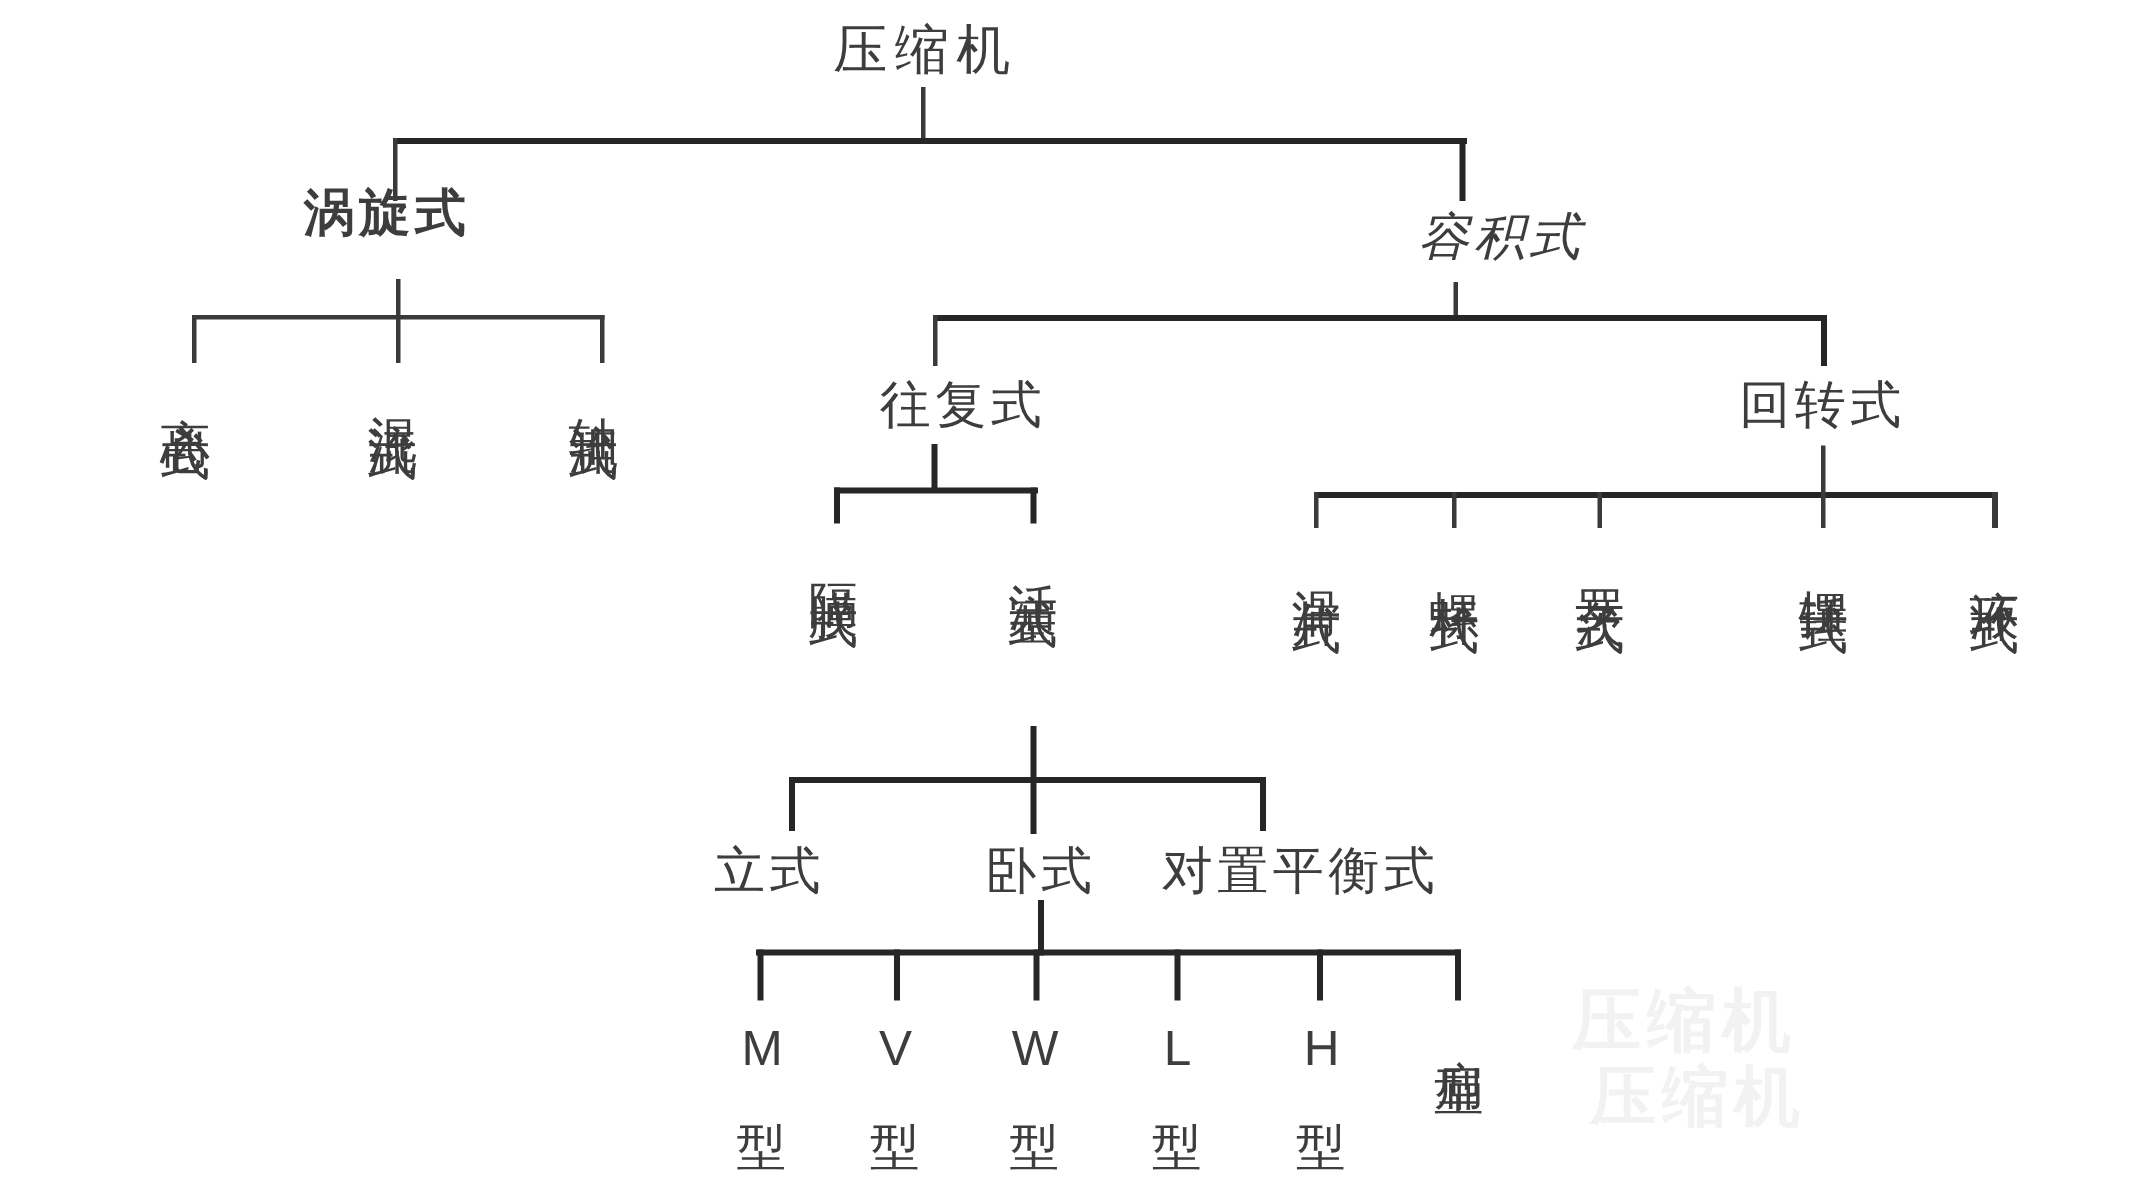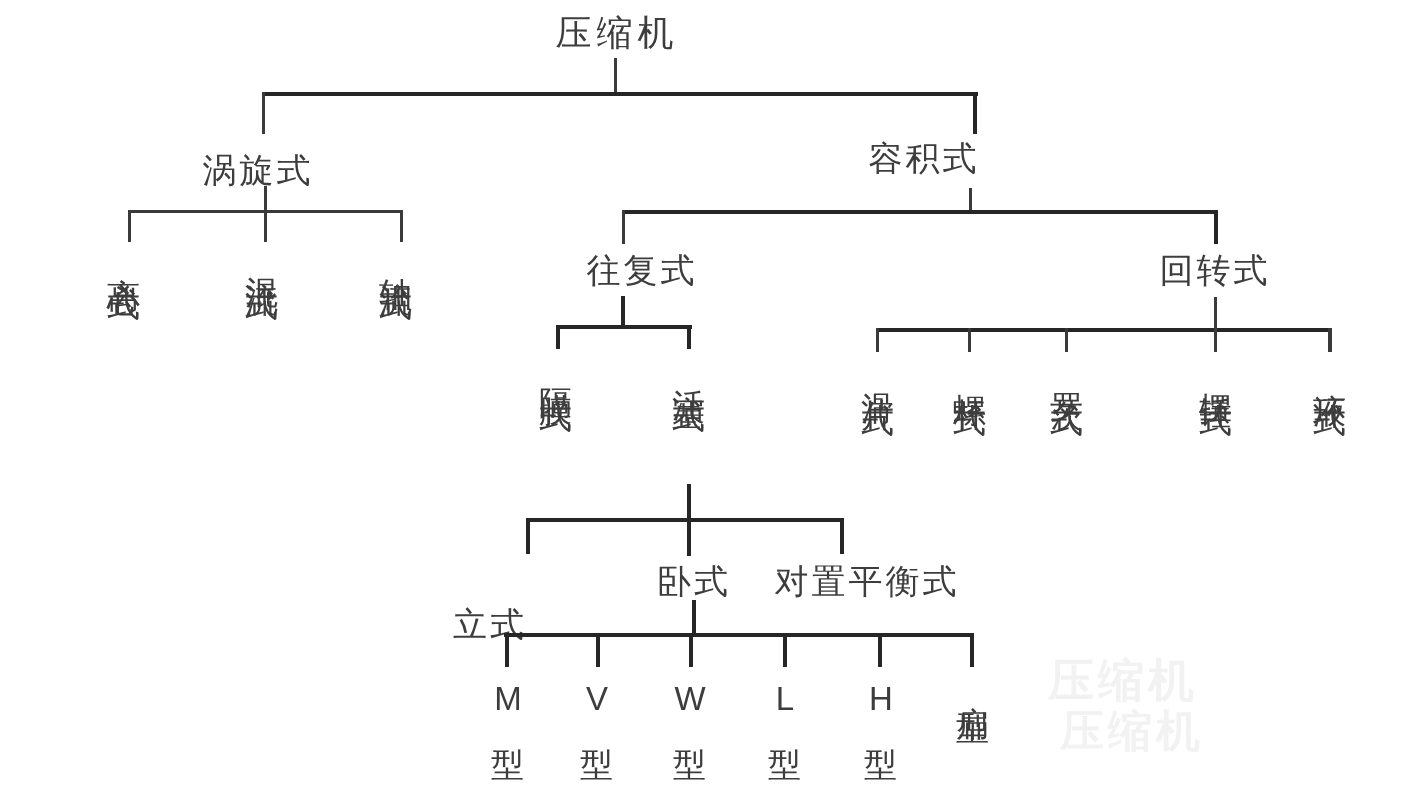--- a/index.html
+++ b/index.html
@@ -42,22 +42,22 @@
 
 <div id="canvas">
 
   <div class="label title" style="left:617px;top:14px;">压缩机</div>
 
   <div class="line thin" style="left:614px;top:58px;width:3px;height:35px;"></div>
   <div class="line" style="left:262px;top:92px;width:716px;height:4px;"></div>
   <div class="line thin" style="left:262px;top:92px;width:3px;height:42px;"></div>
   <div class="line" style="left:973px;top:92px;width:4px;height:42px;"></div>
 
-  <div class="label h" style="left:258px;top:152px;">涡旋式</div>
-  <div class="label h" style="left:924px;top:140px;">容积式</div>
+  <div class="label h" style="left:258px;top:124px;font-weight:bold;">涡旋式</div>
+  <div class="label h" style="left:1001px;top:140px;font-style:italic;">容积式</div>
 
   <div class="line thin" style="left:264px;top:186px;width:3px;height:26px;"></div>
   <div class="line thin" style="left:128px;top:210px;width:275px;height:3px;"></div>
   <div class="line thin" style="left:128px;top:210px;width:3px;height:32px;"></div>
   <div class="line thin" style="left:264px;top:210px;width:3px;height:32px;"></div>
   <div class="line thin" style="left:400px;top:210px;width:3px;height:32px;"></div>
 
   <div class="label v" style="left:124px;top:251px;">离心式</div>
   <div class="label v" style="left:262px;top:251px;">混流式</div>
   <div class="label v" style="left:396px;top:251px;">轴流式</div>
@@ -90,21 +90,21 @@
   <div class="label v" style="left:970px;top:367px;">螺杆式</div>
   <div class="label v" style="left:1067px;top:367px;">罗茨式</div>
   <div class="label v" style="left:1216px;top:367px;">摆锤式</div>
   <div class="label v" style="left:1330px;top:367px;">液环式</div>
 
   <div class="line" style="left:687px;top:484px;width:4px;height:72px;"></div>
   <div class="line" style="left:526px;top:518px;width:318px;height:4px;"></div>
   <div class="line" style="left:526px;top:518px;width:4px;height:36px;"></div>
   <div class="line" style="left:840px;top:518px;width:4px;height:36px;"></div>
 
-  <div class="label h" style="left:490px;top:563px;margin-top:43px;">立式</div>
+  <div class="label h" style="left:513px;top:563px;">立式</div>
   <div class="label h" style="left:694px;top:563px;text-align:right;">卧式</div>
   <div class="label h" style="left:867px;top:563px;text-align:right;">对置平衡式</div>
 
   <div class="line" style="left:692px;top:600px;width:4px;height:37px;"></div>
   <div class="line" style="left:504px;top:633px;width:470px;height:4px;"></div>
   <div class="line" style="left:505px;top:633px;width:4px;height:34px;"></div>
   <div class="line" style="left:596px;top:633px;width:4px;height:34px;"></div>
   <div class="line" style="left:689px;top:633px;width:4px;height:34px;"></div>
   <div class="line" style="left:783px;top:633px;width:4px;height:34px;"></div>
   <div class="line" style="left:878px;top:633px;width:4px;height:34px;"></div>

